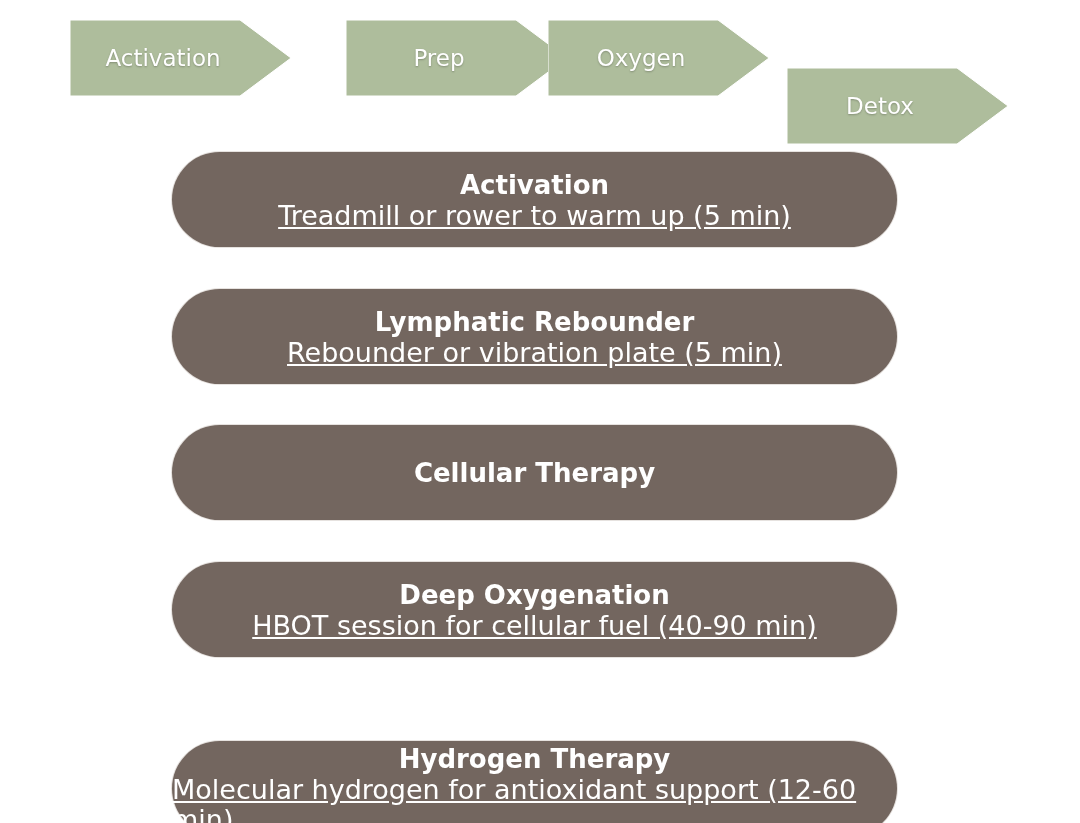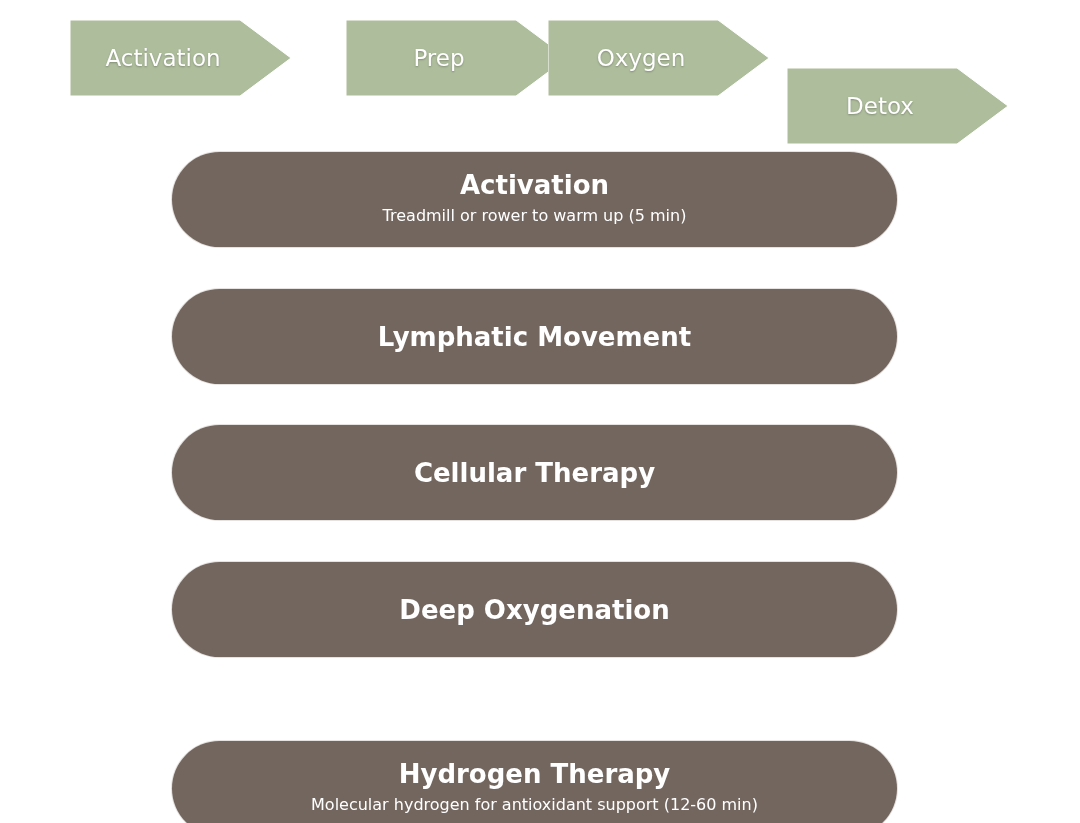--- a/index.html
+++ b/index.html
@@ -9,21 +9,21 @@
   .chev svg { position:absolute; left:0; top:0; }
   .chev span { position:absolute; left:0; top:0; width:186px; height:76px;
                display:flex; align-items:center; justify-content:center;
                color:#ffffff; font-size:23px; text-shadow:0 1px 2px rgba(0,0,0,0.25); }
   .pill { position:absolute; left:172px; width:725px; height:95px;
           background:#73665f; border-radius:48px;
           box-shadow:0 0 0 1px #e6e2df;
           display:flex; flex-direction:column; align-items:center; justify-content:center;
           color:#ffffff; }
   .pill .t { font-size:26px; font-weight:bold; line-height:32px; }
-  .pill .d { font-size:16px; line-height:30px; }
+  .pill .d { font-size:27px; line-height:30px;text-decoration:underline; }
 </style>
 </head>
 <body>
 
 <div>
   <div class="chev" style="left:70px;">
     <svg width="221" height="76">
         <polygon points="0,0 170,0 221,38 170,76 0,76" fill="#aebd9c" stroke="#ffffff" stroke-width="1"></polygon>
       </svg>
     <span>Activation</span>
@@ -47,25 +47,27 @@
     <span>Detox</span>
   </div>
 </div>
 
 <div>
   <div class="pill" style="top:152px;">
     <div class="t">Activation</div>
     <div class="d">Treadmill or rower to warm up (5 min)</div>
   </div>
   <div class="pill" style="top:289px;">
-    <div class="t">Lymphatic Movement</div>
+    <div class="t">Lymphatic Rebounder</div>
+    <div class="d">Rebounder or vibration plate (5 min)</div>
   </div>
   <div class="pill" style="top:425px;">
     <div class="t">Cellular Therapy</div>
   </div>
   <div class="pill" style="top:562px;">
     <div class="t">Deep Oxygenation</div>
+    <div class="d">HBOT session for cellular fuel (40-90 min)</div>
   </div>
   <div class="pill" style="top:698px;margin-top:43px;">
     <div class="t">Hydrogen Therapy</div>
     <div class="d">Molecular hydrogen for antioxidant support (12-60 min)</div>
   </div>
 </div>
 
 </body></html>

